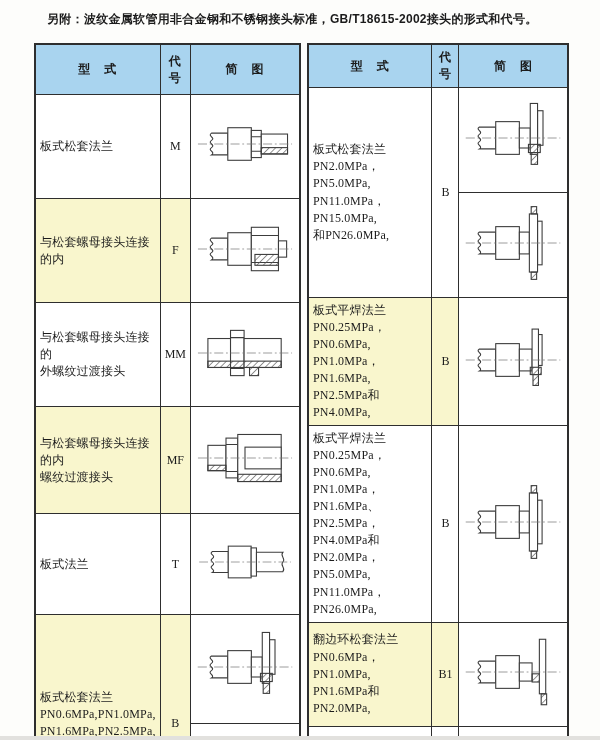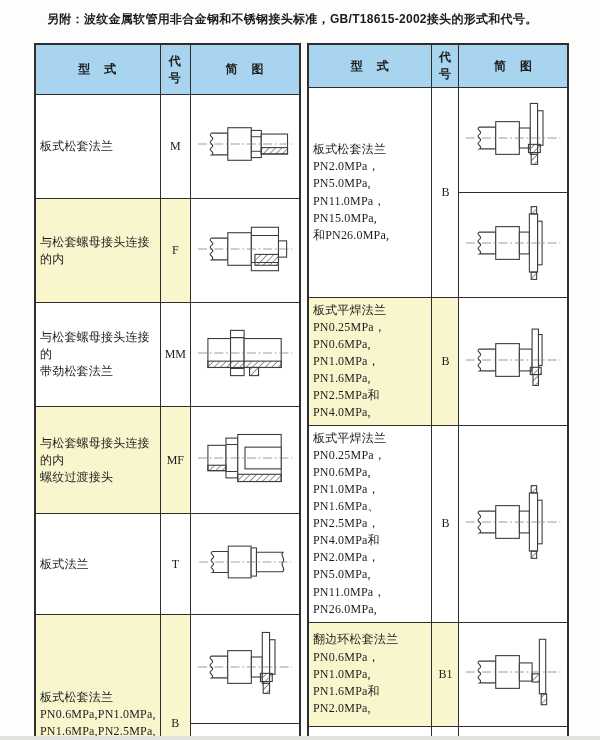--- a/index.html
+++ b/index.html
@@ -187,21 +187,21 @@
       <td class="type-cell hl">与松套螺母接头连接的内</td>
       <td class="code-cell hl">F</td>
       <td class="diag-cell">
         <svg class="diag" width="100" height="76" viewBox="0 0 110 84">
               <use href="#sym-f"></use>
             </svg>
       </td>
     </tr>
     <tr style="height:89px">
       <td class="type-cell">与松套螺母接头连接的
-带劲松套法兰</td>
+外螺纹过渡接头</td>
       <td class="code-cell">MM</td>
       <td class="diag-cell">
         <svg class="diag" width="100" height="76" viewBox="0 0 110 84">
               <use href="#sym-mm"></use>
             </svg>
       </td>
     </tr>
     <tr style="height:92px">
       <td class="type-cell hl">与松套螺母接头连接的内
 螺纹过渡接头</td>

